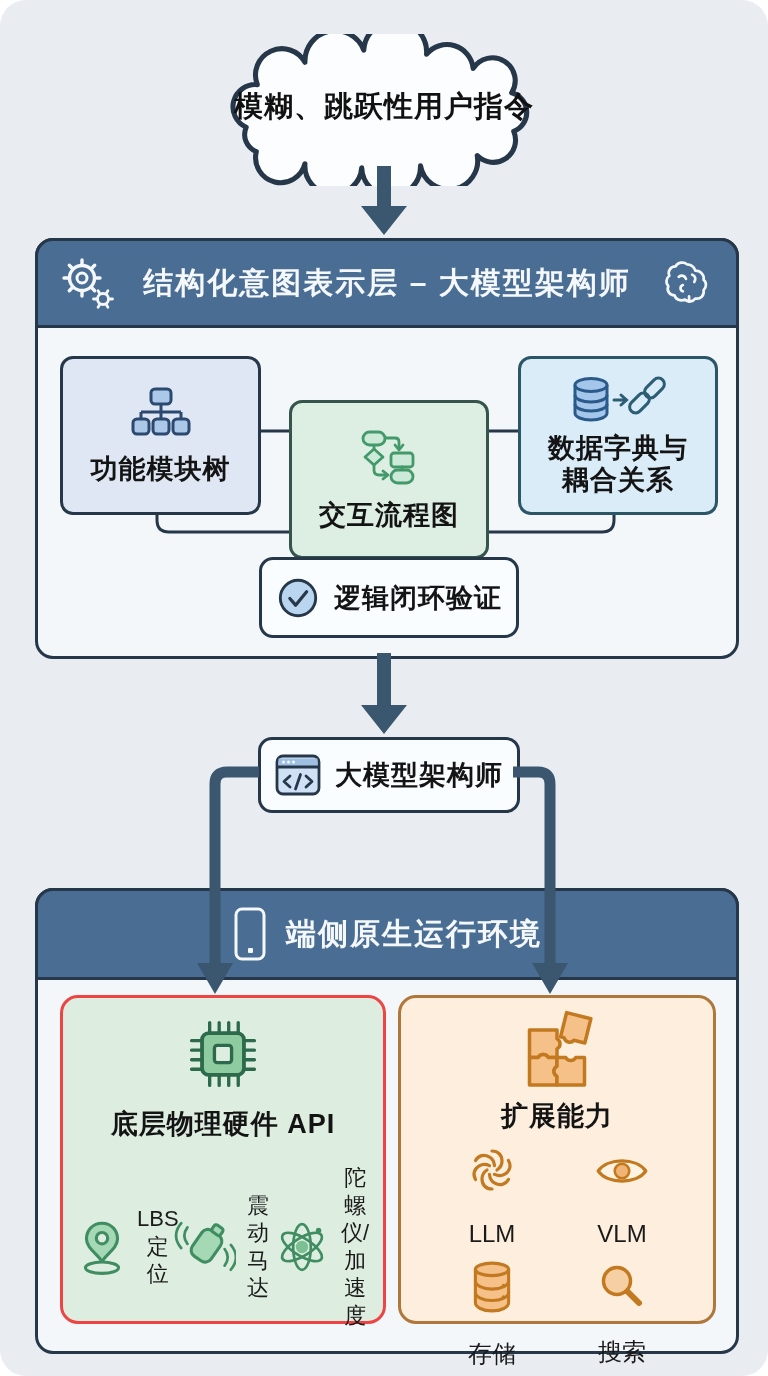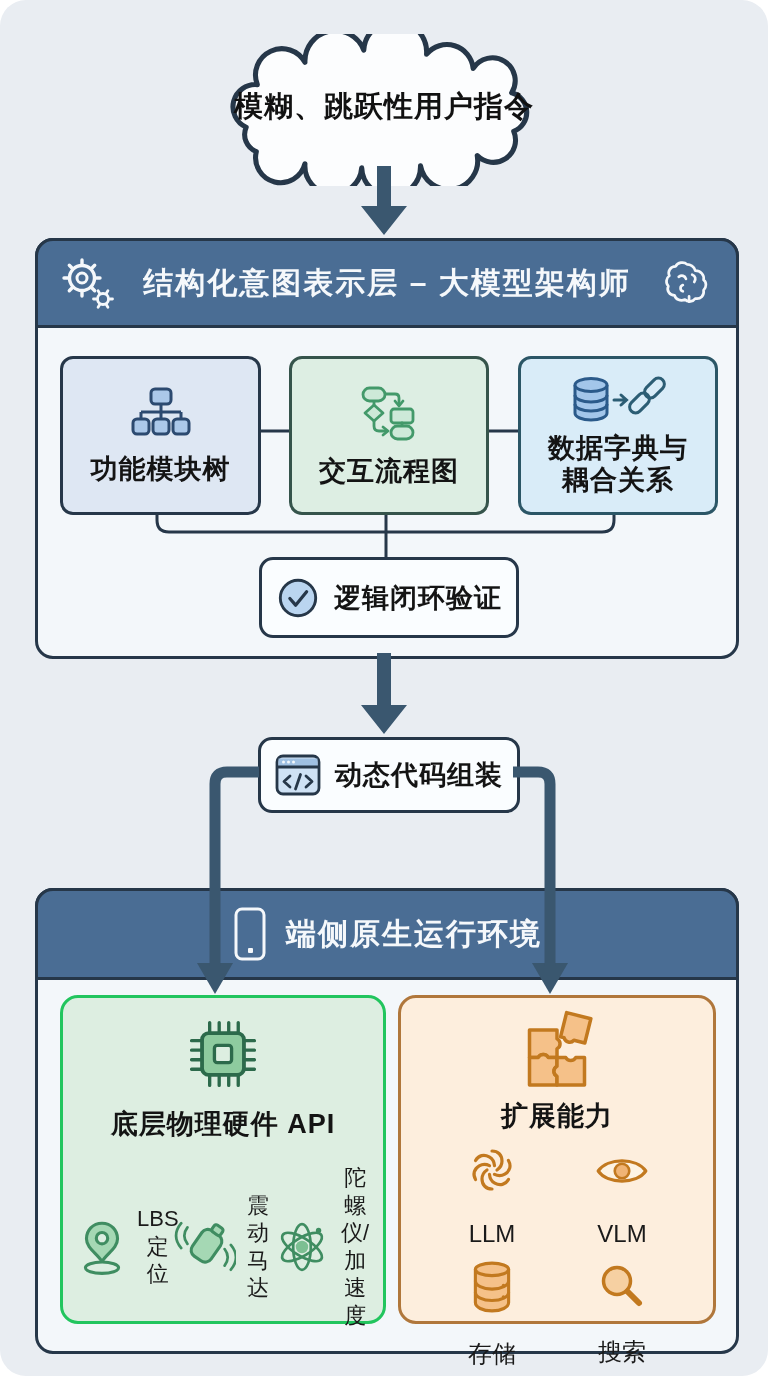--- a/index.html
+++ b/index.html
@@ -34,35 +34,35 @@
   .hdr-icon-left{position:absolute;left:22px;top:15px;}
   .hdr-icon-right{position:absolute;right:20px;top:13px;}
 
   
   .node{
     display:flex;flex-direction:column;align-items:center;justify-content:center;
     gap:10px;border-radius:13px;border:3px solid #263749;
   }
   .node-label{font-size:27px;font-weight:bold;color:#141414;letter-spacing:1px;text-align:center;line-height:1.15;}
   .node-blue{background:#dee7f3;align-items:center;}
-  .node-green{background:#ddeee3;border-color:#35544b;}
+  .node-green{background:#ddeee3;border-color:#35544b;margin-top:44px;}
   .node-data{background:#d9ecf8;border-color:#2b5666;}
 
   .pill{
     display:flex;align-items:center;justify-content:center;gap:14px;
     background:#fafdff;border:3px solid #263749;border-radius:14px;
   }
   .pill-label{font-size:27px;font-weight:bold;color:#141414;letter-spacing:1px;}
 
   
   .panel{
     display:flex;flex-direction:column;align-items:center;
     border-radius:18px;
   }
-  .panel-green{background:#ddeee1;border:3px solid #22c55e;}
+  .panel-green{background:#ddeee1;border:3px solid #ef4444;}
   .panel-orange{background:#fdeedd;border:3px solid #b0773b;}
   .panel-title{font-size:27px;font-weight:bold;color:#141414;letter-spacing:1px;margin-top:12px;}
   .hw-row{display:flex;width:100%;padding:0 12px;box-sizing:border-box;justify-content:space-between;margin-top:22px;}
   .hw-item{width:33%;display:flex;flex-direction:row;align-items:center;gap:8px;}
   .small-label{font-size:22px;color:#1a1a1a;text-align:center;line-height:1.25;}
   .ext-grid{display:grid;grid-template-columns:1fr 1fr;width:260px;margin-top:10px;row-gap:12px;justify-items:center;}
   .ext-item{display:flex;flex-direction:column;align-items:center;gap:24px;}
   .ext-label{font-size:24px;color:#1a1a1a;text-align:center;}
 </style>
 </head>
@@ -198,21 +198,21 @@
         <path d="M3.5 5.5h39v8h-39z" fill="#9fc0e2" stroke="none"></path>
         <path d="M2 14h42" stroke="#263749" stroke-width="2.8"></path>
         <circle cx="8.5" cy="9" r="1.5" fill="#f3f7fb"></circle>
           <circle cx="13.5" cy="9" r="1.5" fill="#f3f7fb"></circle>
           <circle cx="18.5" cy="9" r="1.5" fill="#f3f7fb"></circle>
         <g stroke="#263749" stroke-width="2.8" fill="none" stroke-linecap="round" stroke-linejoin="round">
           <path d="M15 23l-6 5.5 6 5.5M31 23l6 5.5-6 5.5M25.5 21.5l-5 14.5"></path>
         </g>
       </svg>
     </span>
-    <span class="pill-label">动态代码组装</span>
+    <span class="pill-label">大模型架构师</span>
   </div>
 
   <div class="abs panel panel-green" style="left:60px;top:995px;width:320px;height:323px;">
     <span style="margin-top:16px;">
       <svg width="80" height="80" viewBox="0 0 84 84">
         <g stroke="#2c6a4b" stroke-width="3.5" stroke-linecap="round" fill="none">
           <path d="M28 20V9M38 20V9M48 20V9M58 20V9M28 64v11M38 64v11M48 64v11M58 64v11M20 28H9M20 38H9M20 48H9M20 58H9M64 28h11M64 38h11M64 48h11M64 58h11"></path>
         </g>
         <rect x="20" y="20" width="44" height="44" rx="7" fill="#8ecb9f" stroke="#2c6a4b" stroke-width="4"></rect>
         <rect x="33" y="33" width="18" height="18" rx="3" fill="#ddeee1" stroke="#2c6a4b" stroke-width="3.5"></rect>

